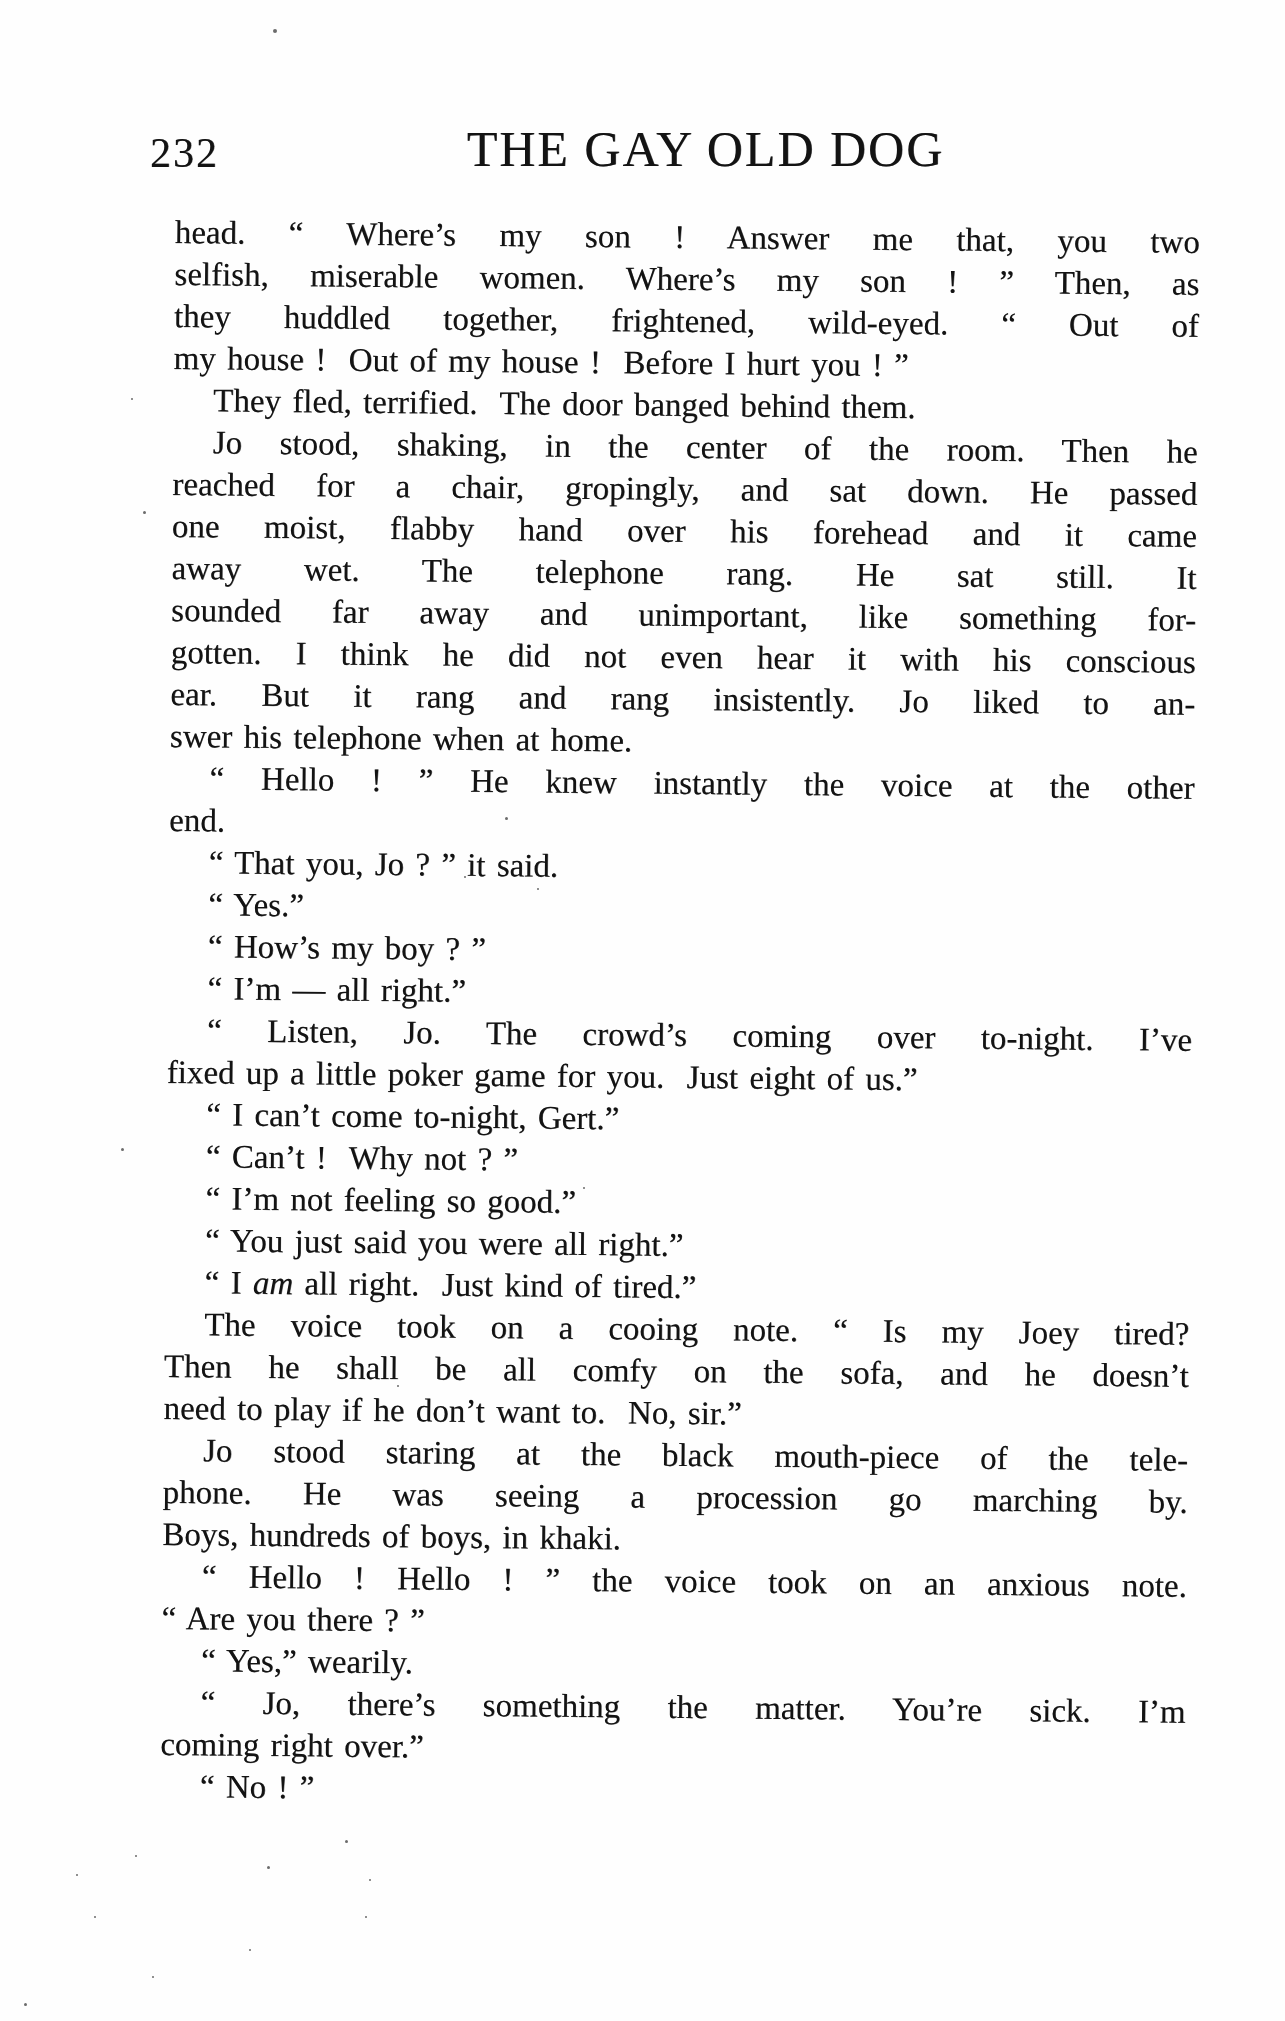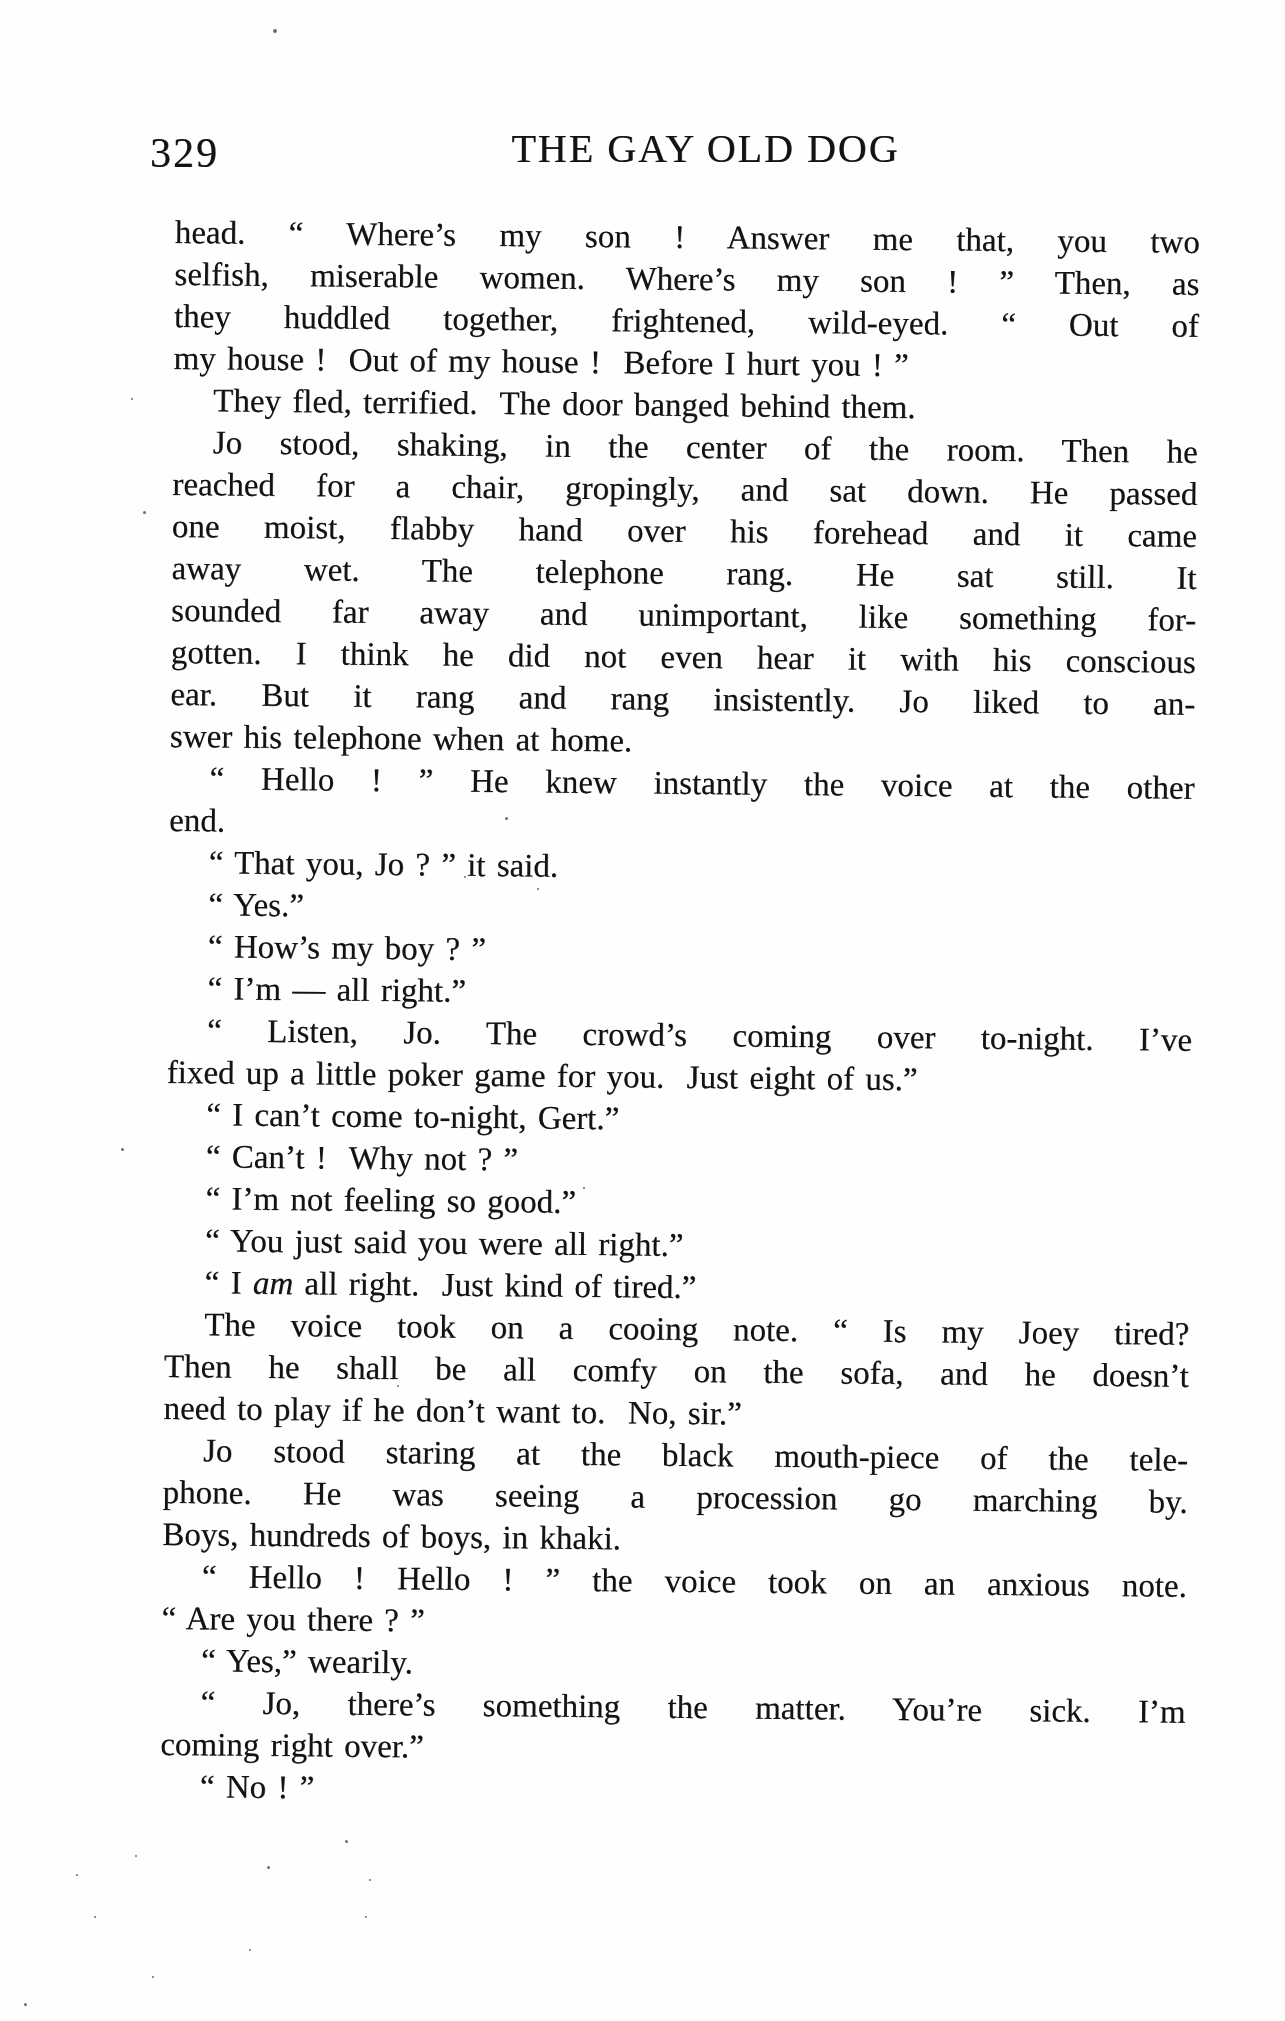--- a/index.html
+++ b/index.html
@@ -15,21 +15,21 @@
   .header { position: absolute; left: 175px; top: 0; width: 1025px; height: 190px; }
   .page-number {
     position: absolute; left: -25px; top: 132px;
     font-size: 42px; line-height: 42px;
     letter-spacing: 2px;
     text-shadow: 0.4px 0.2px 0 rgba(0,0,0,0.55);
   }
   .running-title {
     position: absolute; left: 18px; top: 124px; width: 100%;
     text-align: center;
-    font-size: 40px; line-height: 50px;
+    font-size: 50px; line-height: 50px;
     letter-spacing: 2px;
     text-shadow: 0.5px 0.3px 0 rgba(0,0,0,0.6);
   }
   .text-block {
     position: absolute; left: 175px; top: 211px; width: 1025px;
     transform: rotate(0.55deg);
     transform-origin: 0 0;
   }
   .line {
     height: 42px; line-height: 42px;
@@ -52,21 +52,21 @@
     border-radius: 50%;
     opacity: 0.75;
   }
 </style>
 </head>
 <body>
 
 <div class="page">
 
   <div class="header">
-    <div class="page-number">329</div>
+    <div class="page-number">232</div>
     <div class="running-title">THE GAY OLD DOG</div>
   </div>
 
   <div class="text-block">
       <div class="line just">head.  “ Where’s my son !  Answer me that, you two</div>
       <div class="line just">selfish, miserable women.  Where’s my son ! ”  Then, as</div>
       <div class="line just">they huddled together, frightened, wild-eyed.  “ Out of</div>
       <div class="line">my house !  Out of my house !  Before I hurt you ! ”</div>
       <div class="line indent">They fled, terrified.  The door banged behind them.</div>
       <div class="line indent just">Jo stood, shaking, in the center of the room.  Then he</div>

